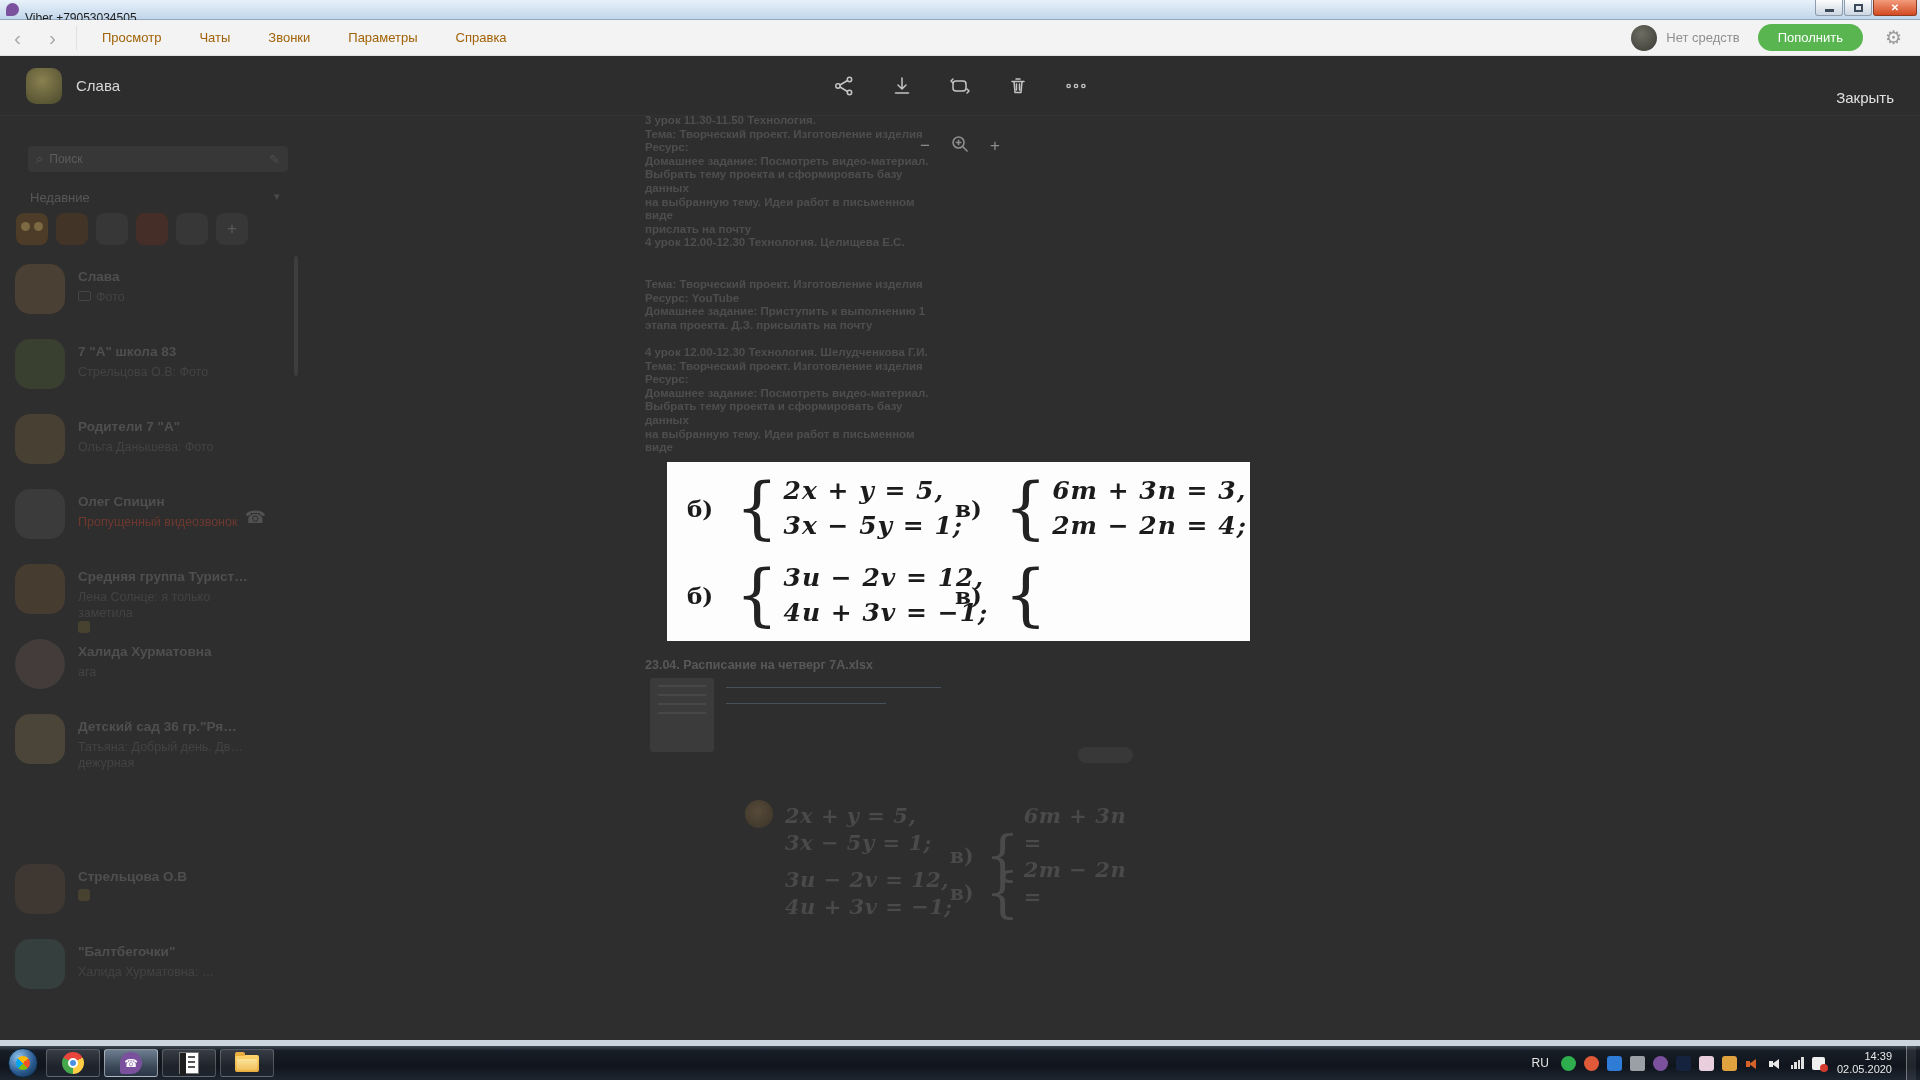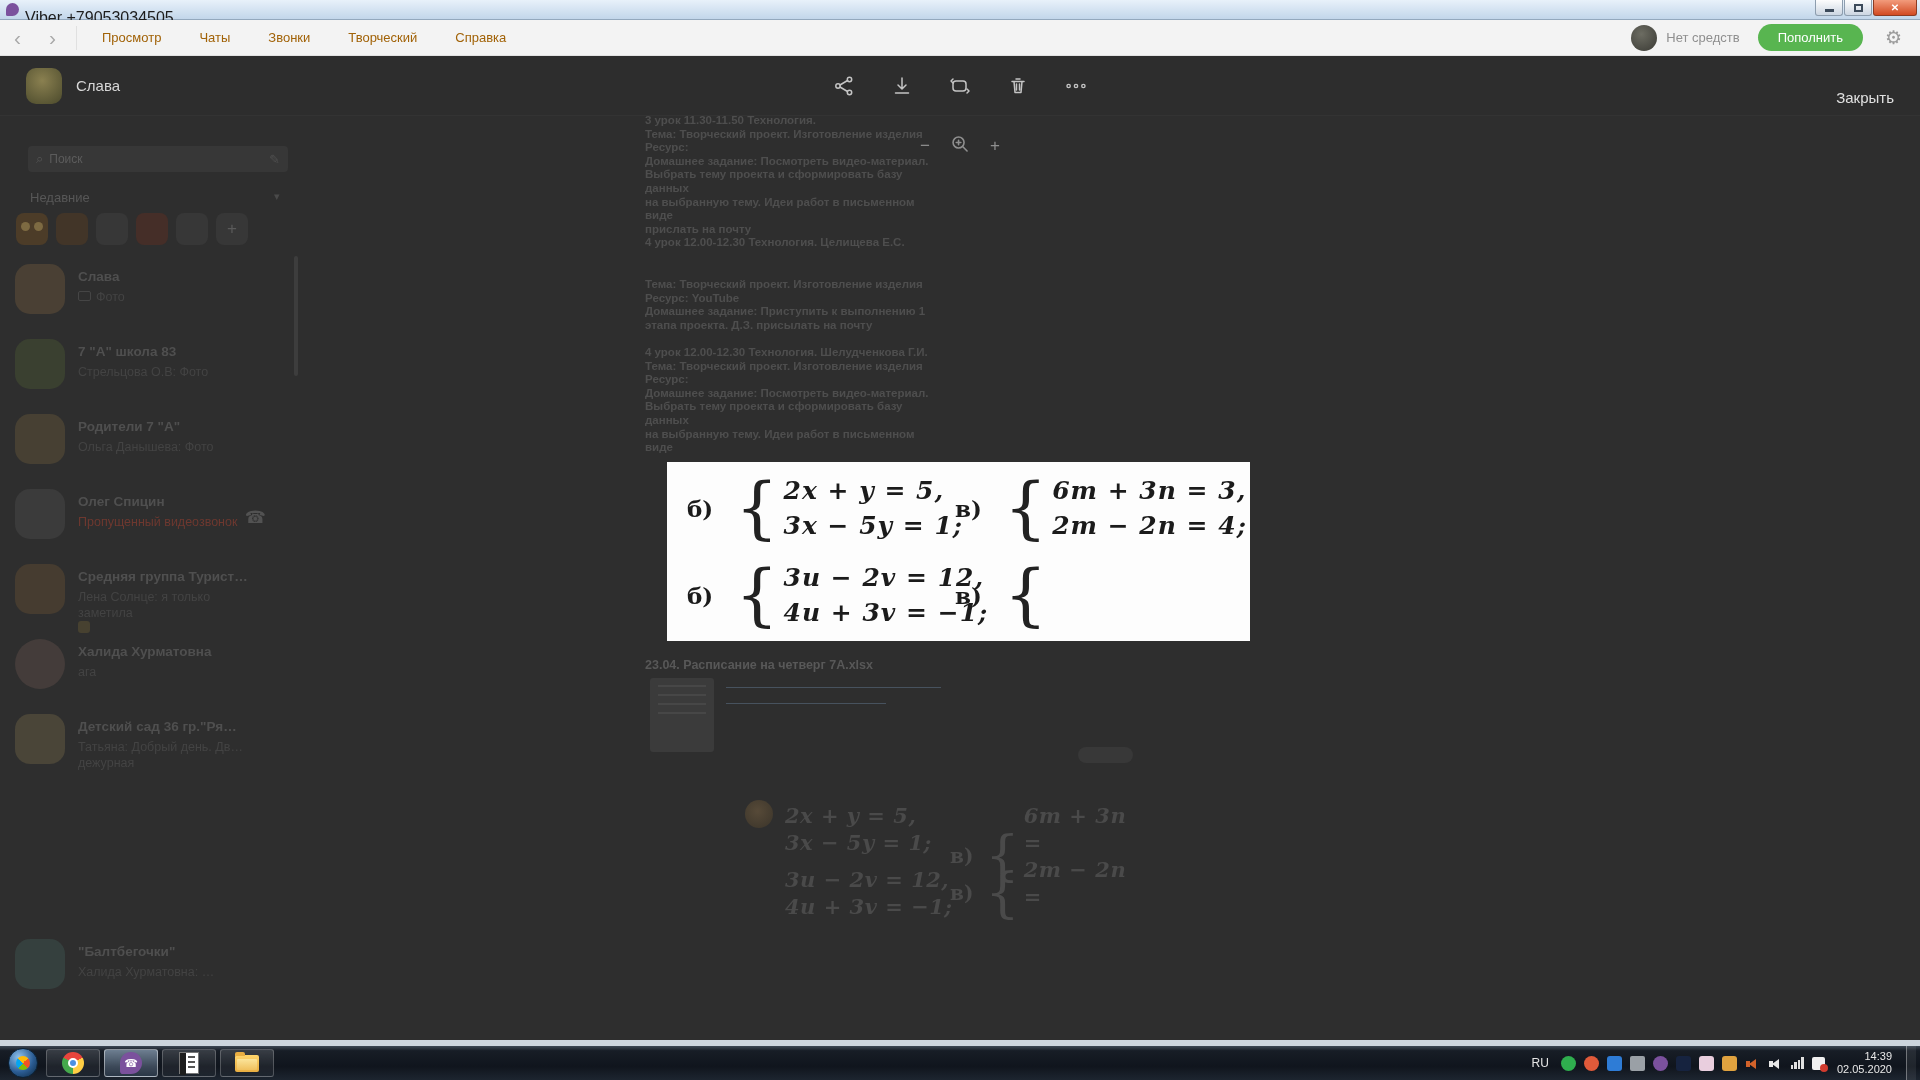--- a/index.html
+++ b/index.html
@@ -4,21 +4,21 @@
 <style>
   * { margin:0; padding:0; box-sizing:border-box; }
   body { width:1920px; height:1080px; overflow:hidden; font-family:"Liberation Sans", sans-serif; background:#000; }
   .screen { position:relative; width:1920px; height:1080px; background:#2e2e2e; }
 
   
   .titlebar { position:absolute; top:0; left:0; right:0; height:20px;
     background:linear-gradient(#e8f1fa,#c2d6ea); border-bottom:1px solid #93a8bd;
     display:flex; align-items:center; padding-left:6px; }
   .viber-logo { width:13px; height:13px; border-radius:50% 50% 50% 12%; background:#7b519d; margin-right:6px; }
-  .win-title { font-size:16px; color:#1c1c1c;margin-top:16px; }
+  .win-title { font-size:12px; color:#1c1c1c;margin-top:16px; }
   .win-btns { position:absolute; right:3px; top:0; display:flex; }
   .wbtn { width:28px; height:16px; border:1px solid #8d9dae; border-top:none; border-radius:0 0 3px 3px;
     background:linear-gradient(#fdfdfd,#ccd6e2); display:flex; align-items:center; justify-content:center; margin-left:1px; }
   .wbtn.close { width:44px; background:linear-gradient(#f29b7c,#d24a22); border-color:#8d3b22; color:#fff; font-size:10px; font-weight:bold; }
   .glyph-min { width:9px; height:3px; background:#3c4a5a; margin-top:6px; }
   .glyph-max { width:9px; height:8px; border:2px solid #3c4a5a; }
 
   
   .menubar { position:absolute; top:20px; left:0; right:0; height:36px; background:#f3f3f3;
     display:flex; align-items:center; border-bottom:1px solid #e2e2e2; }
@@ -164,21 +164,21 @@
     </div>
   </div>
 
   <div class="menubar">
     <span class="nav-arrow">‹</span>
     <span class="nav-arrow">›</span>
     <span class="menu-sep"></span>
     <span class="menu-item">Просмотр</span>
     <span class="menu-item">Чаты</span>
     <span class="menu-item">Звонки</span>
-    <span class="menu-item">Творческий</span>
+    <span class="menu-item">Параметры</span>
     <span class="menu-item">Справка</span>
     <div class="menu-right">
       <span class="acct-avatar"></span>
       <span class="balance">Нет средств</span>
       <span class="topup">Пополнить</span>
       <span class="gear">⚙</span>
     </div>
   </div>
 
   <div class="content">
@@ -230,20 +230,25 @@
       </div>
       <div class="chat-row" style="top:502px;">
         <span class="chat-avatar" style="background:#463c30;"></span>
         <div class="chat-name">Средняя группа Турист…</div>
         <div class="chat-prev"><span>Лена Солнце: я только заметила</span><br><span class="emoji-chip"></span></div>
       </div>
       <div class="chat-row" style="top:652px;">
         <span class="chat-avatar" style="background:#4a4538;"></span>
         <div class="chat-name">Детский сад 36  гр."Ря…</div>
         <div class="chat-prev">Татьяна: Добрый день. Дв… дежурная</div>
+      </div>
+      <div class="chat-row" style="top:802px;">
+        <span class="chat-avatar" style="background:#3f3832;"></span>
+        <div class="chat-name">Стрельцова О.В</div>
+        <div class="chat-prev"><span class="emoji-chip"></span></div>
       </div>
       <div class="chat-row" style="top:877px;">
         <span class="chat-avatar" style="background:#35403e;"></span>
         <div class="chat-name">"Балтбегочки"</div>
         <div class="chat-prev">Халида Хурматовна: …</div>
       </div>
       <div class="side-scroll"></div>
     </div>
 
     <div class="bg-block" style="top:58px;">3 урок 11.30-11.50 Технология.

